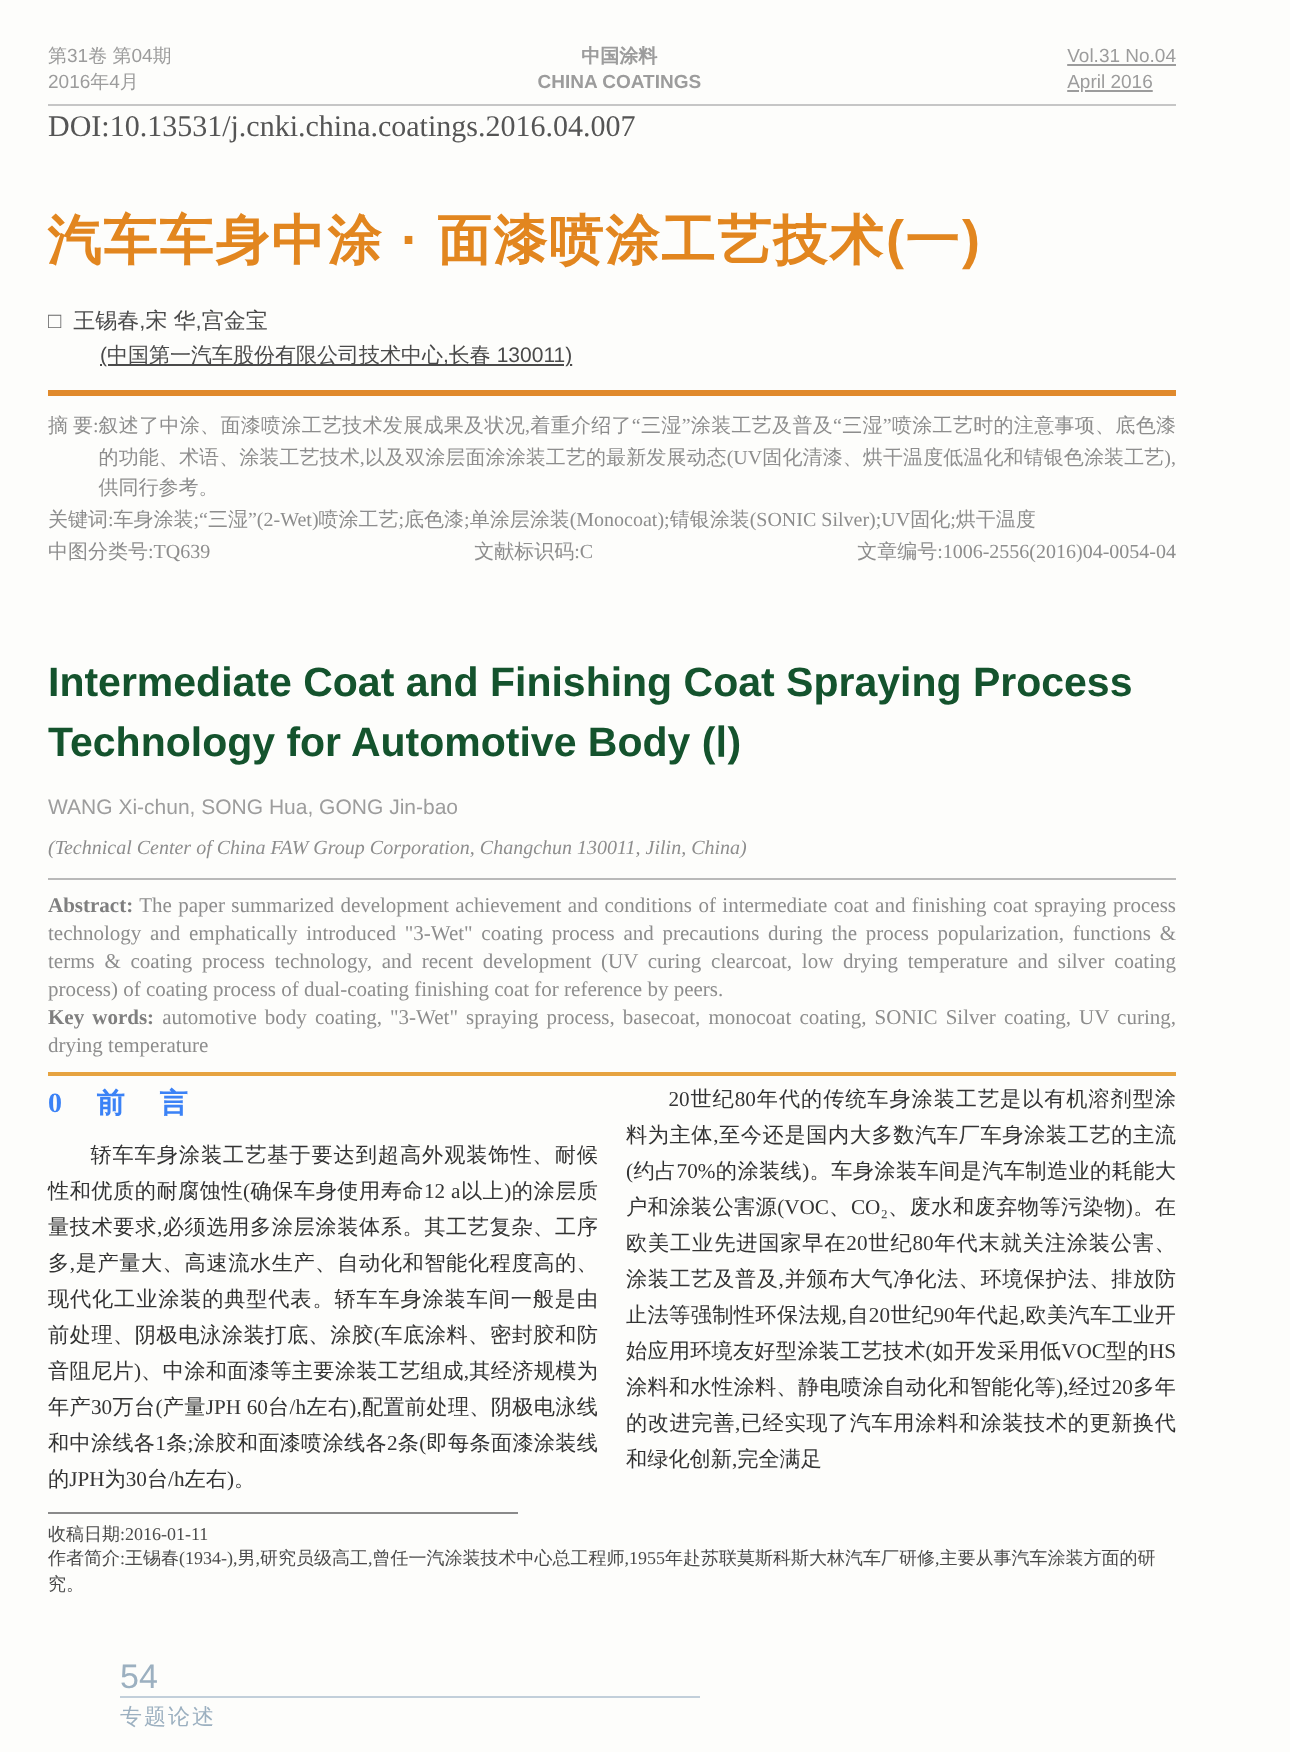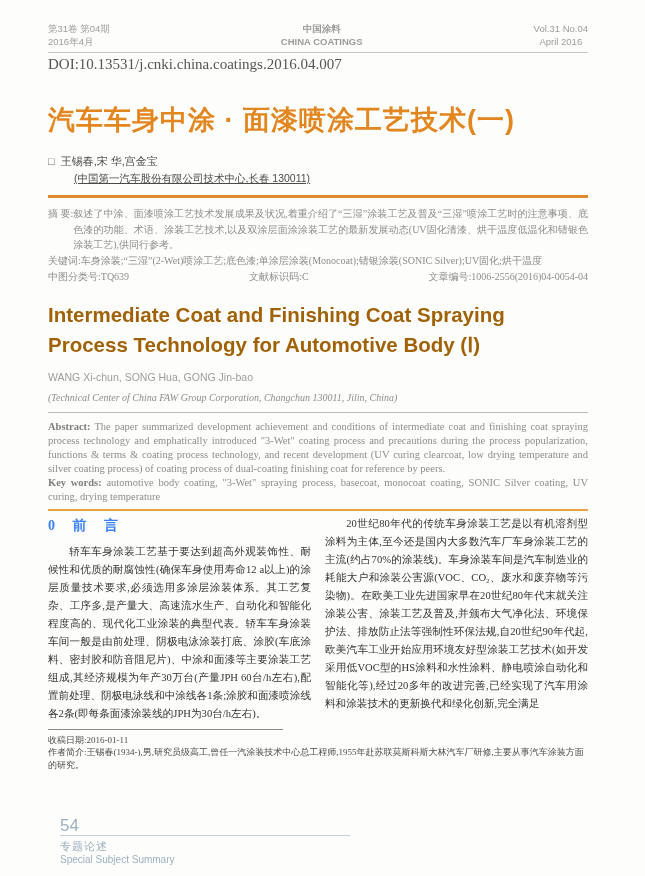--- a/index.html
+++ b/index.html
@@ -3,50 +3,50 @@
 <meta charset="utf-8">
 <style>
   * { margin:0; padding:0; box-sizing:border-box; }
   html,body { background:#ffffff; }
   .page {
     position:relative;
     width:645px; height:876px;
     margin:0 auto;
     background:#fdfdfb;
     overflow:hidden;
-    padding:22px 57px 0 48px;
+    padding:22px 57px 0 24px;
     font-family:"Liberation Sans", sans-serif;
   }
   
   .jheader {
     display:flex; justify-content:space-between;
     color:#9c9c9c; font-size:9.5px; line-height:13px;
     border-bottom:1px solid #c6c6c6; padding-bottom:4px;
   }
   .jheader .hcol-c { text-align:center;font-weight:bold; }
-  .jheader .hcol-r { text-align:center; }
+  .jheader .hcol-r { text-align:left;text-decoration:underline; }
   .doi { margin-top:3px; color:#555; font-size:15px; font-family:"Liberation Serif", serif; }
   
   .title-cn {
     margin-top:30px; color:#e2861f; font-size:27px; font-weight:bold;
     letter-spacing:1px; line-height:34px; white-space:nowrap;
   }
   .authors-cn { margin-top:17px; color:#4a4a4a; font-size:11px; line-height:14px; }
   .author-marker { margin-right:6px; color:#6a6a6a; }
   .affil-cn { margin-top:4px; margin-left:26px; color:#4a4a4a; font-size:10.5px; line-height:13px;text-decoration:underline; }
   .rule-orange-thick { height:3px; background:#e08a2c; margin-top:10px; }
   
   .abs-cn { margin-top:8px; color:#8d8d8d; font-size:10px; line-height:15.5px; font-family:"Liberation Serif", serif; }
   .hang { display:flex; }
   .hang .lbl { white-space:nowrap; }
   .hang .txt { flex:1; text-align:justify; }
   .clc-row { display:flex; justify-content:space-between; margin-top:1px; color:#8d8d8d; font-size:10px; }
   
   .title-en {
-    margin-top:15px; color:#a16207; font-weight:bold;
+    margin-top:42px; color:#14532d; font-weight:bold;
     font-size:20.5px; line-height:30px;
   }
   .authors-en { margin-top:11px; color:#9d9d9d; font-size:10.5px; line-height:13px; }
   .affil-en { margin-top:7px; color:#8d8d8d; font-style:italic; font-size:10px; line-height:13px; font-family:"Liberation Serif", serif; }
   .rule-gray { border-top:1px solid #b9b9b9; margin-top:8px; }
   .abs-en { margin-top:7px; color:#8d8d8d; font-size:10.5px; line-height:14px; text-align:justify; font-family:"Liberation Serif", serif; }
   .abs-en .lbl { font-weight:bold; color:#7f7f7f; }
   .rule-orange-thin { height:2px; background:#e6a340; margin-top:5px; }
   
   .section-heading { margin-top:10px; color:#3b82f6; font-size:14px; font-weight:bold; line-height:18px; }
@@ -143,16 +143,15 @@
   <div class="footnote">
     <div class="footnote-rule"></div>
     <div>收稿日期:2016-01-11</div>
     <div>作者简介:王锡春(1934-),男,研究员级高工,曾任一汽涂装技术中心总工程师,1955年赴苏联莫斯科斯大林汽车厂研修,主要从事汽车涂装方面的研究。</div>
   </div>
 
   <div class="pfooter">
     <div class="page-num">54</div>
     <div class="footer-line"></div>
     <div class="col-name-cn">专题论述</div>
-    <div class="col-name-en">Special Subject Summary</div>
   </div>
 
 </div>
 
 </body></html>

